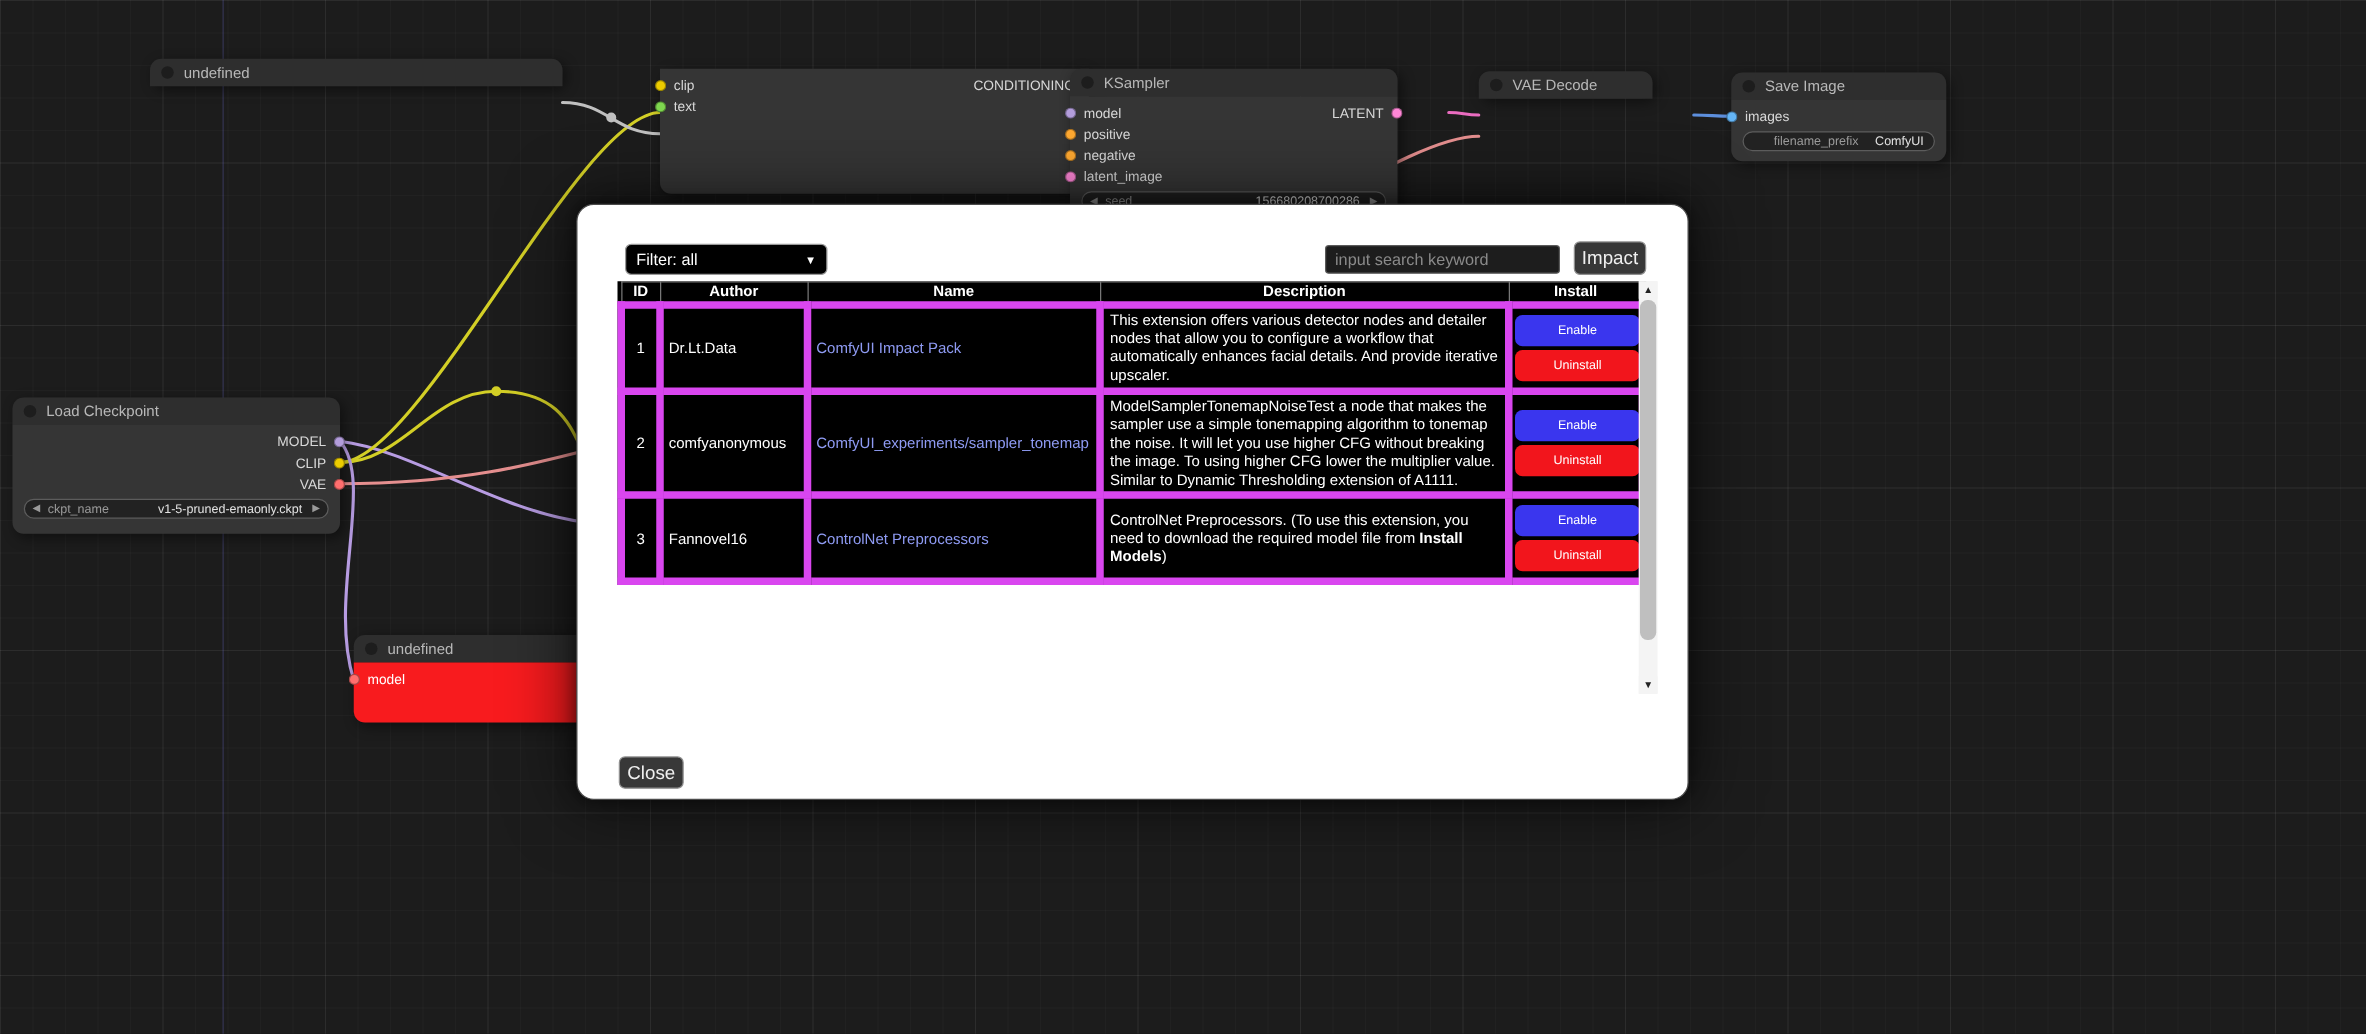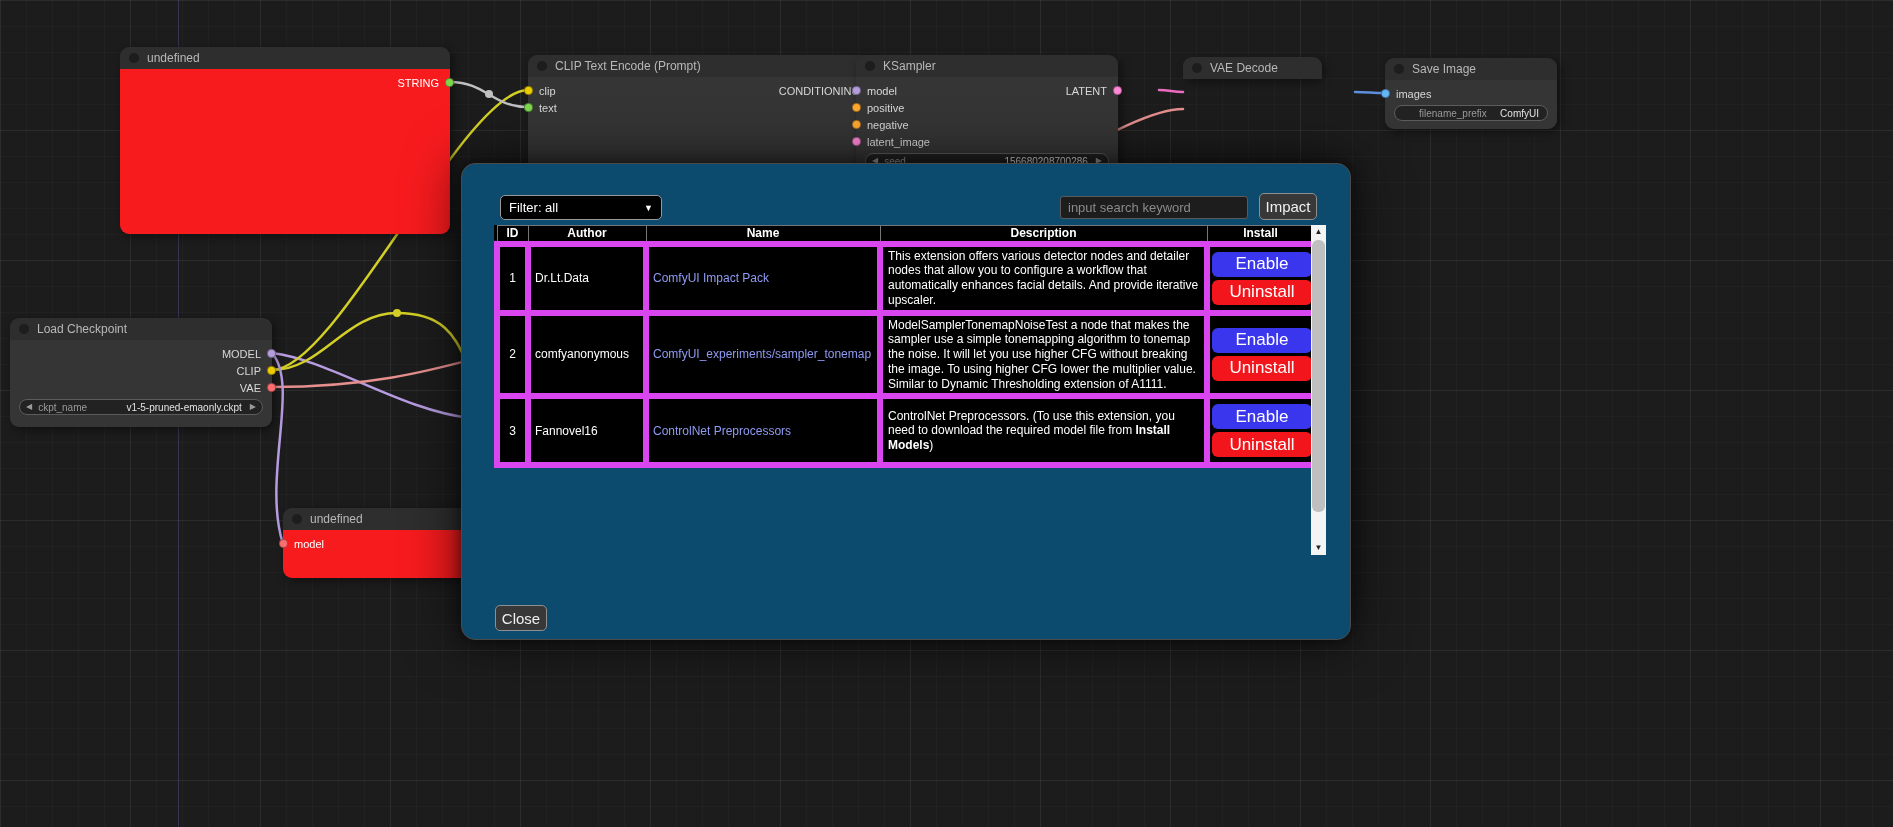--- a/index.html
+++ b/index.html
@@ -41,21 +41,21 @@
   .c-string{background:var(--slot-string)}
   .widget{height:16px;margin:3px 9px 0;background:#222;border:1px solid #5c5c5c;
     border-radius:9px;display:flex;align-items:center;padding:0 6px;font-size:10px;
     color:#c8c8c8;white-space:nowrap;overflow:hidden}
   .widget .arrow{color:#9a9a9a;font-size:8px;line-height:1}
   .widget .wlabel{color:#9a9a9a;margin-left:6px}
   .widget .wvalue{color:#e2e2e2;margin:0 8px 0 6px}
   .spacer{flex:1}
   
   .dialog{position:absolute;left:461px;top:163px;width:890px;height:477px;
-    background:#0c4a6e;border:1px solid #4a4a4a;border-radius:14px;z-index:10;
+    background:#ffffff;border:1px solid #4a4a4a;border-radius:14px;z-index:10;
     box-shadow:0 0 55px rgba(0,0,0,.65),0 0 14px rgba(0,0,0,.5)}
   .select-box{position:absolute;left:38px;top:31px;width:162px;height:25px;
     background:#000;color:#fff;border:1px solid #999;border-radius:5px;
     display:flex;align-items:center;justify-content:space-between;
     padding:0 8px;font-size:13px;cursor:pointer}
   .select-box .caret{font-size:9px;color:#fff}
   .search-input{position:absolute;left:598px;top:32px;width:188px;height:23px;
     background:#1d1d1d;border:1px solid #5a5a5a;border-radius:3px;color:#eee;
     font-size:13px;padding:0 7px;font-family:"Liberation Sans",sans-serif}
   .search-input::placeholder{color:#8a8a8a}
@@ -67,21 +67,21 @@
     background:#000;color:#fff;table-layout:fixed}
   .ext-table th{font-size:12px;font-weight:bold;border:1px solid #777;height:18px;
     background:#000;padding:0 3px}
   .ext-table td{font-size:12px;border:6px solid #d946ef;padding:2px 4px;vertical-align:middle}
   td.cell-id{text-align:center}
   td.cell-name a{color:var(--link-name);font-weight:normal;text-decoration:none;cursor:pointer}
   td.cell-desc{line-height:1.23;padding:2px 5px}
   td.cell-desc .bold{font-weight:bold}
   td.cell-install{text-align:center;padding:2px}
   .btn-enable,.btn-uninstall{display:block;width:100px;height:25px;margin:3px auto;
-    border:none;border-radius:6px;color:#fff;font-size:17px;cursor:pointer;
+    border:none;border-radius:6px;color:#fff;font-size:10px;cursor:pointer;
     font-family:"Liberation Sans",sans-serif}
   .btn-enable{background:var(--enable-button)}
   .btn-uninstall{background:var(--uninstall-button)}
   
   .scrollbar{position:absolute;left:849px;top:61px;width:15px;height:330px;background:#f4f4f4}
   .sb-arrow{position:absolute;left:0;width:15px;height:14px;background:#f4f4f4;color:#222;
     font-size:8px;text-align:center;line-height:14px;cursor:pointer}
   .sb-up{top:0}.sb-down{bottom:0}
   .sb-thumb{position:absolute;left:1px;width:13px;top:15px;height:272px;
     background:#bfbfbf;border-radius:6px;cursor:pointer}
@@ -106,33 +106,23 @@
   <path class="wire-blue" d="M1355,92 C1368,92 1372,93 1385,93"></path>
   <circle cx="489" cy="94" r="4" fill="#c0c0c0"></circle>
   <circle cx="397" cy="313" r="4" fill="#d3cf26"></circle>
 </svg>
 
 <div class="node" style="left:120px;top:47px;width:330px">
   <div class="node-title">
     <span class="title-dot"></span>
     <span>undefined</span>
   </div>
-  <div class="node-body red" style="height:165px">
-    <div class="slot-row">
-      <span class="slot-label out" style="color:#fff">STRING</span>
-      <span class="dot out c-string"></span>
-    </div>
-  </div>
 </div>
 
 <div class="node" style="left:528px;top:55px;width:343px">
-  <div class="node-title">
-    <span class="title-dot"></span>
-    <span>CLIP Text Encode (Prompt)</span>
-  </div>
   <div class="node-body" style="height:100px">
     <div class="slot-row">
       <span class="dot in c-clip"></span>
       <span class="slot-label">clip</span>
       <span class="slot-label out">CONDITIONING</span>
       <span class="dot out c-cond"></span>
     </div>
     <div class="slot-row">
       <span class="dot in c-string"></span>
       <span class="slot-label">text</span>

